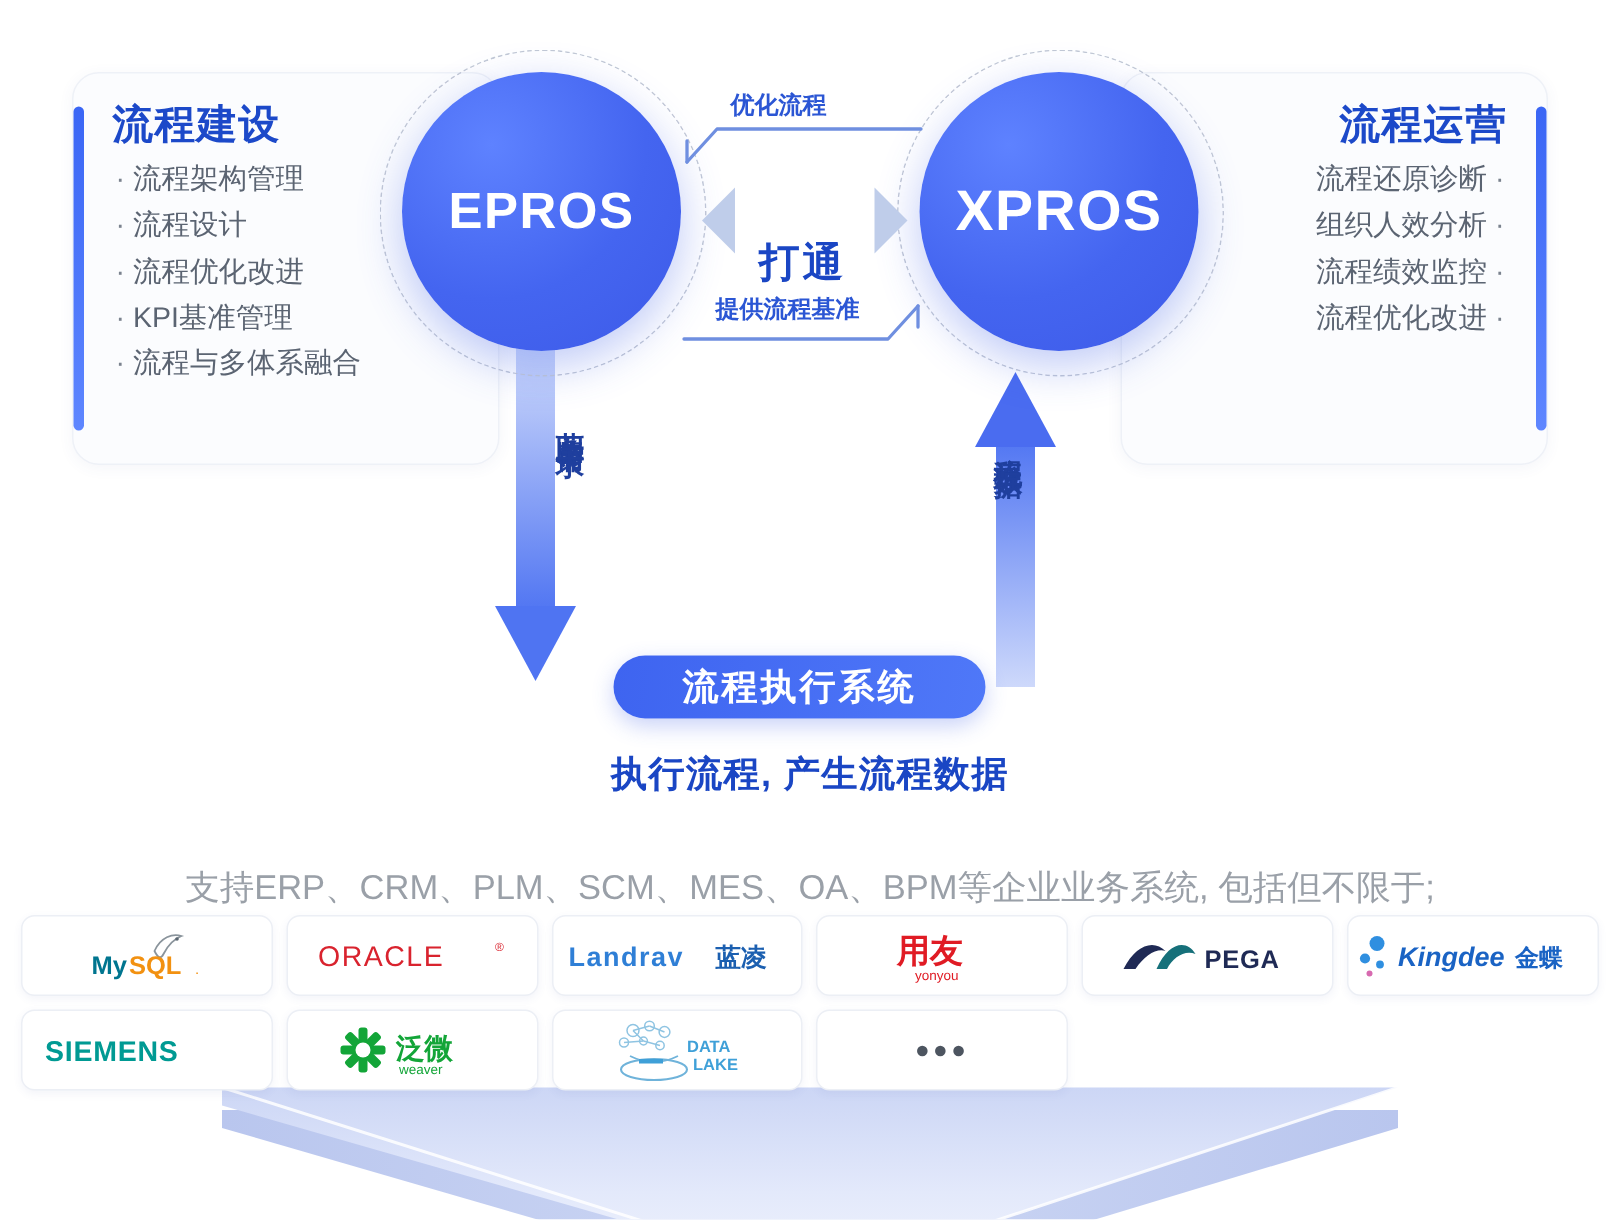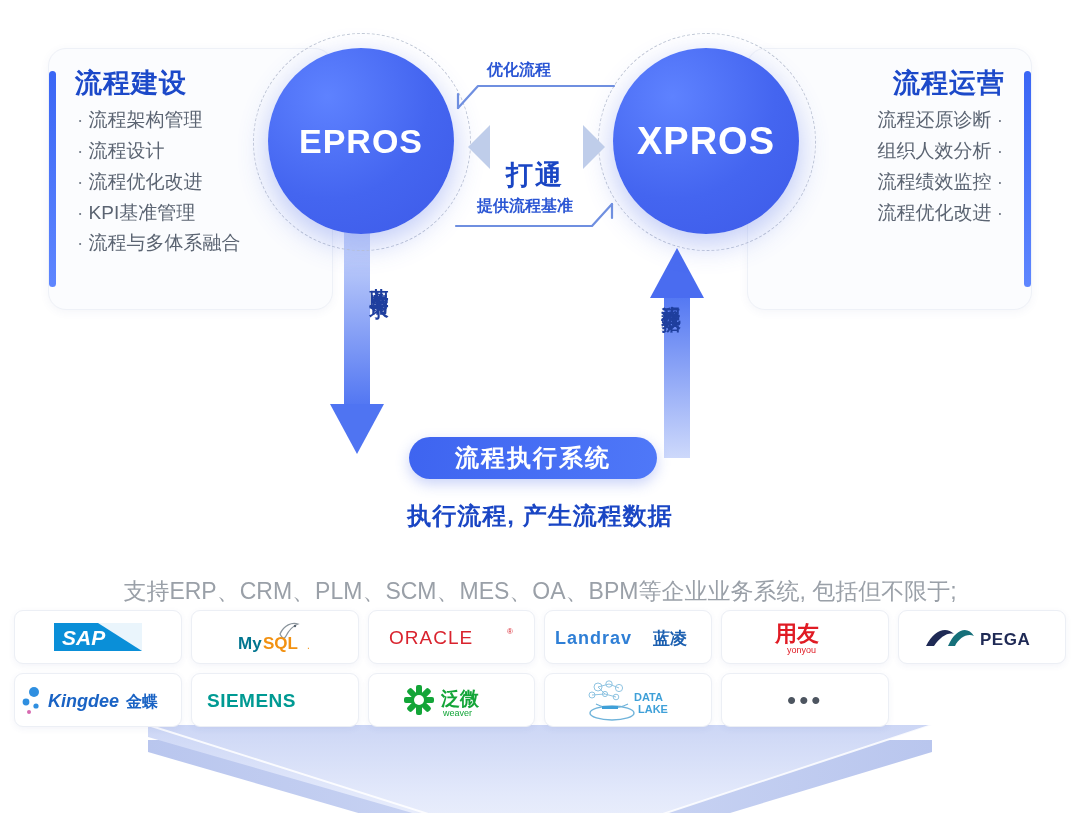--- a/index.html
+++ b/index.html
@@ -221,27 +221,20 @@
   <div class="tri tri-left"></div>
   <div class="tri tri-right"></div>
   <div class="center-badge">打通</div>
 
   <div class="pill">流程执行系统</div>
   <div class="exec-sub">执行流程, 产生流程数据</div>
   <div class="support-line">支持ERP、CRM、PLM、SCM、MES、OA、BPM等企业业务系统, 包括但不限于;</div>
 
   <div class="logos">
 
-    <div class="logo-cell">
-      <svg width="92" height="34" viewBox="0 0 92 34">
-        <polygon points="2,3 90,3 90,31 2,31" fill="#0a8fd8"></polygon>
-        <polygon points="46,3 90,3 90,31" fill="#eaf5fc"></polygon>
-        <text x="10" y="25" font-family="Liberation Sans, sans-serif" font-size="21" font-weight="bold" font-style="italic" fill="#ffffff">SAP</text>
-      </svg>
-    </div>
 
     <div class="logo-cell">
       <svg width="105" height="40" viewBox="0 0 105 40">
         <path d="M58 17 C62 8, 70 5, 76 7 C71 9, 67 13, 64 19 C62 23, 60 21, 58 17 Z" fill="#ffffff" stroke="#8a949c" stroke-width="1.2"></path>
         <circle cx="73" cy="9" r="1.2" fill="#5b6671"></circle>
         <text x="16" y="32" font-family="Liberation Sans, sans-serif" font-size="17" font-weight="bold" fill="#00758f">My</text>
         <text x="41" y="32" font-family="Liberation Sans, sans-serif" font-size="17" font-weight="bold" fill="#f29111">SQL</text>
         <text x="85" y="32" font-family="Liberation Sans, sans-serif" font-size="10" fill="#f29111">.</text>
         <text x="0" y="39" font-size="0" fill="none">MySQL</text>
       </svg>

